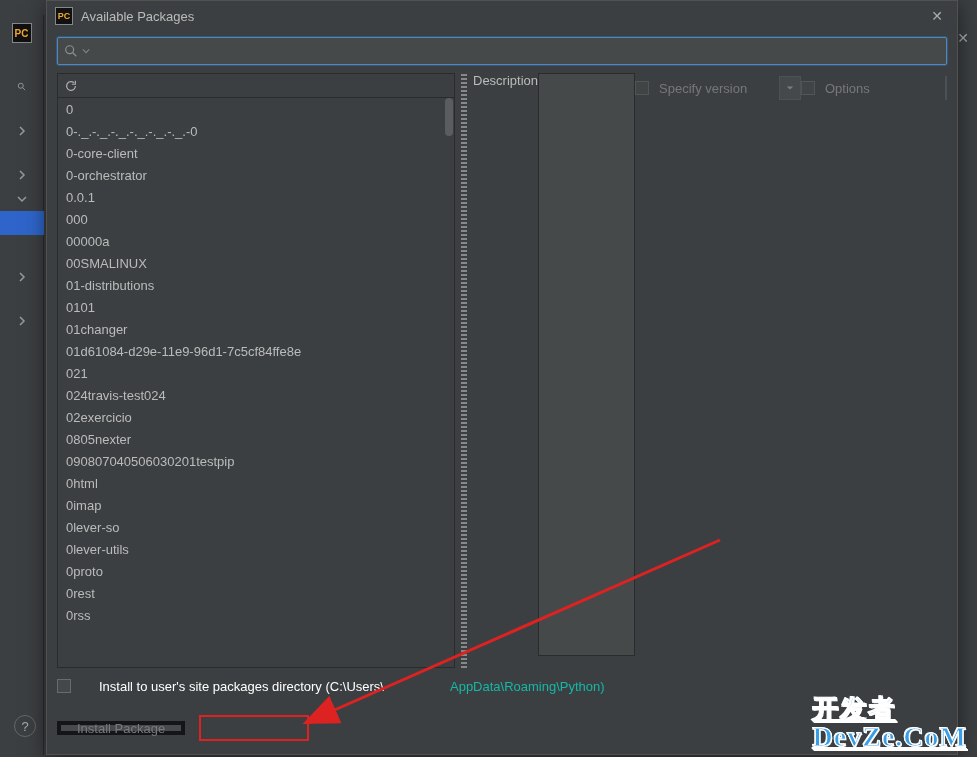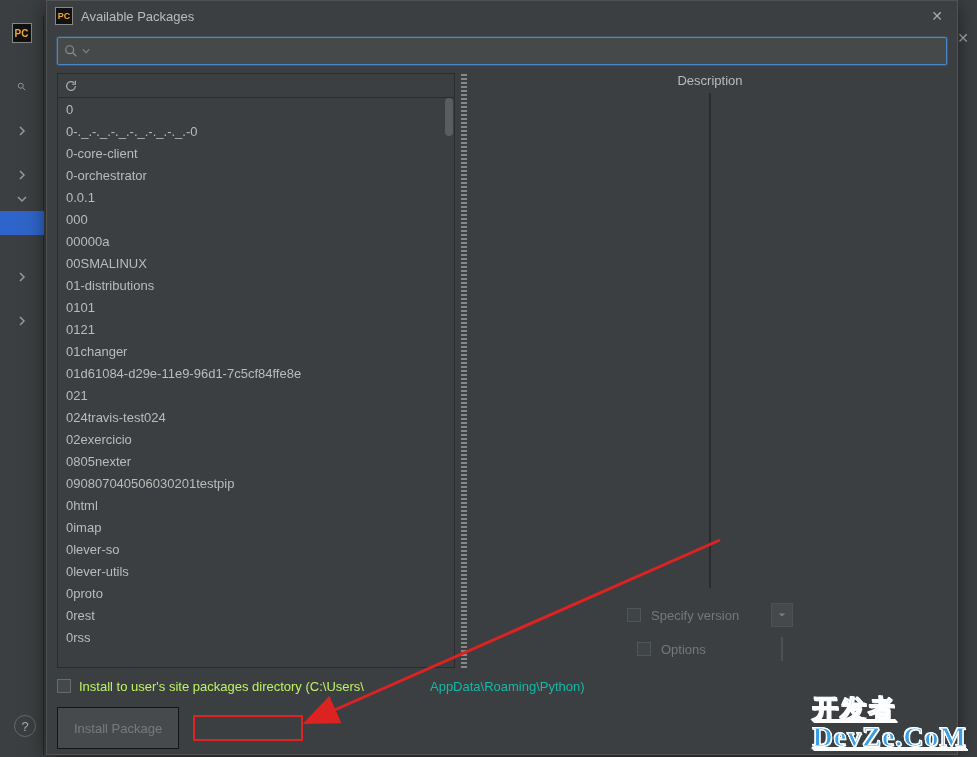--- a/index.html
+++ b/index.html
@@ -98,21 +98,21 @@
     }
     .scroll-thumb {
       position:absolute; left:1px; right:1px; top:0; height:38px;
       background:#5a5d5f; border-radius:4px;
     }
     .divider {
       width:6px; background:repeating-linear-gradient(0deg,#888 0,#888 2px,#3c3f41 2px,#3c3f41 4px);
       cursor:col-resize; margin:0 2px;
     }
     .right-pane {
-      flex:1; display:flex; flex-direction:column; min-height:0;align-items:center;
+      flex:1; display:flex; flex-direction:row; min-height:0;
     }
     .desc-header { height:20px; color:#bbb; padding-bottom:4px; }
     .desc-box {
       flex:1; background:#45494a; border:1px solid #2b2b2b; margin-bottom:12px;
       min-height:0;
     }
     .opt-row {
       display:flex; align-items:center; height:30px; gap:10px; margin-bottom:4px;
     }
     .checkbox {
@@ -127,27 +127,27 @@
       display:flex; align-items:center; justify-content:flex-end; padding:0 6px;
       opacity:0.6;
     }
     .combo svg { width:8px; height:8px; }
     .opt-input {
       flex:1; height:24px; background:#45494a; border:1px solid #5a5d5f; opacity:0.6;
     }
     .install-dir-row {
       display:flex; align-items:center; height:28px; gap:8px; margin-top:4px;
     }
-    .install-dir-label { color:#bef264; }
+    .install-dir-label { color:#ffffff;margin-left:20px; }
     .install-dir-path { color:#14b8a6; }
     .footer-row {
       display:flex; align-items:center; gap:14px; margin-top:12px; height:32px;
     }
     .btn {
-      height:42px; padding:0 16px; background:#4c5052; border:1px solid #000000;
+      height:14px; padding:0 16px; background:#4c5052; border:4px solid #000000;
       color:#999; display:flex; align-items:center; cursor:pointer; font-size:13px;
     }
     .btn.disabled { opacity:0.65; cursor:default; }
     .ghost-btn {
       width:110px; height:26px; border:2px solid #d22; background:transparent;
     }
     
     .arrow-svg {
       position:absolute; left:0; top:0; width:977px; height:757px; pointer-events:none;
       z-index:100;
@@ -242,21 +242,20 @@
               <div class="pkg-item">0</div>
               <div class="pkg-item">0-._.-._.-._.-._.-._.-._.-0</div>
               <div class="pkg-item">0-core-client</div>
               <div class="pkg-item">0-orchestrator</div>
               <div class="pkg-item">0.0.1</div>
               <div class="pkg-item">000</div>
               <div class="pkg-item">00000a</div>
               <div class="pkg-item">00SMALINUX</div>
               <div class="pkg-item">01-distributions</div>
               <div class="pkg-item">0101</div>
-              <div class="pkg-item">0121</div>
               <div class="pkg-item">01changer</div>
               <div class="pkg-item">01d61084-d29e-11e9-96d1-7c5cf84ffe8e</div>
               <div class="pkg-item">021</div>
               <div class="pkg-item">024travis-test024</div>
               <div class="pkg-item">02exercicio</div>
               <div class="pkg-item">0805nexter</div>
               <div class="pkg-item">090807040506030201testpip</div>
               <div class="pkg-item">0html</div>
               <div class="pkg-item">0imap</div>
               <div class="pkg-item">0lever-so</div>

